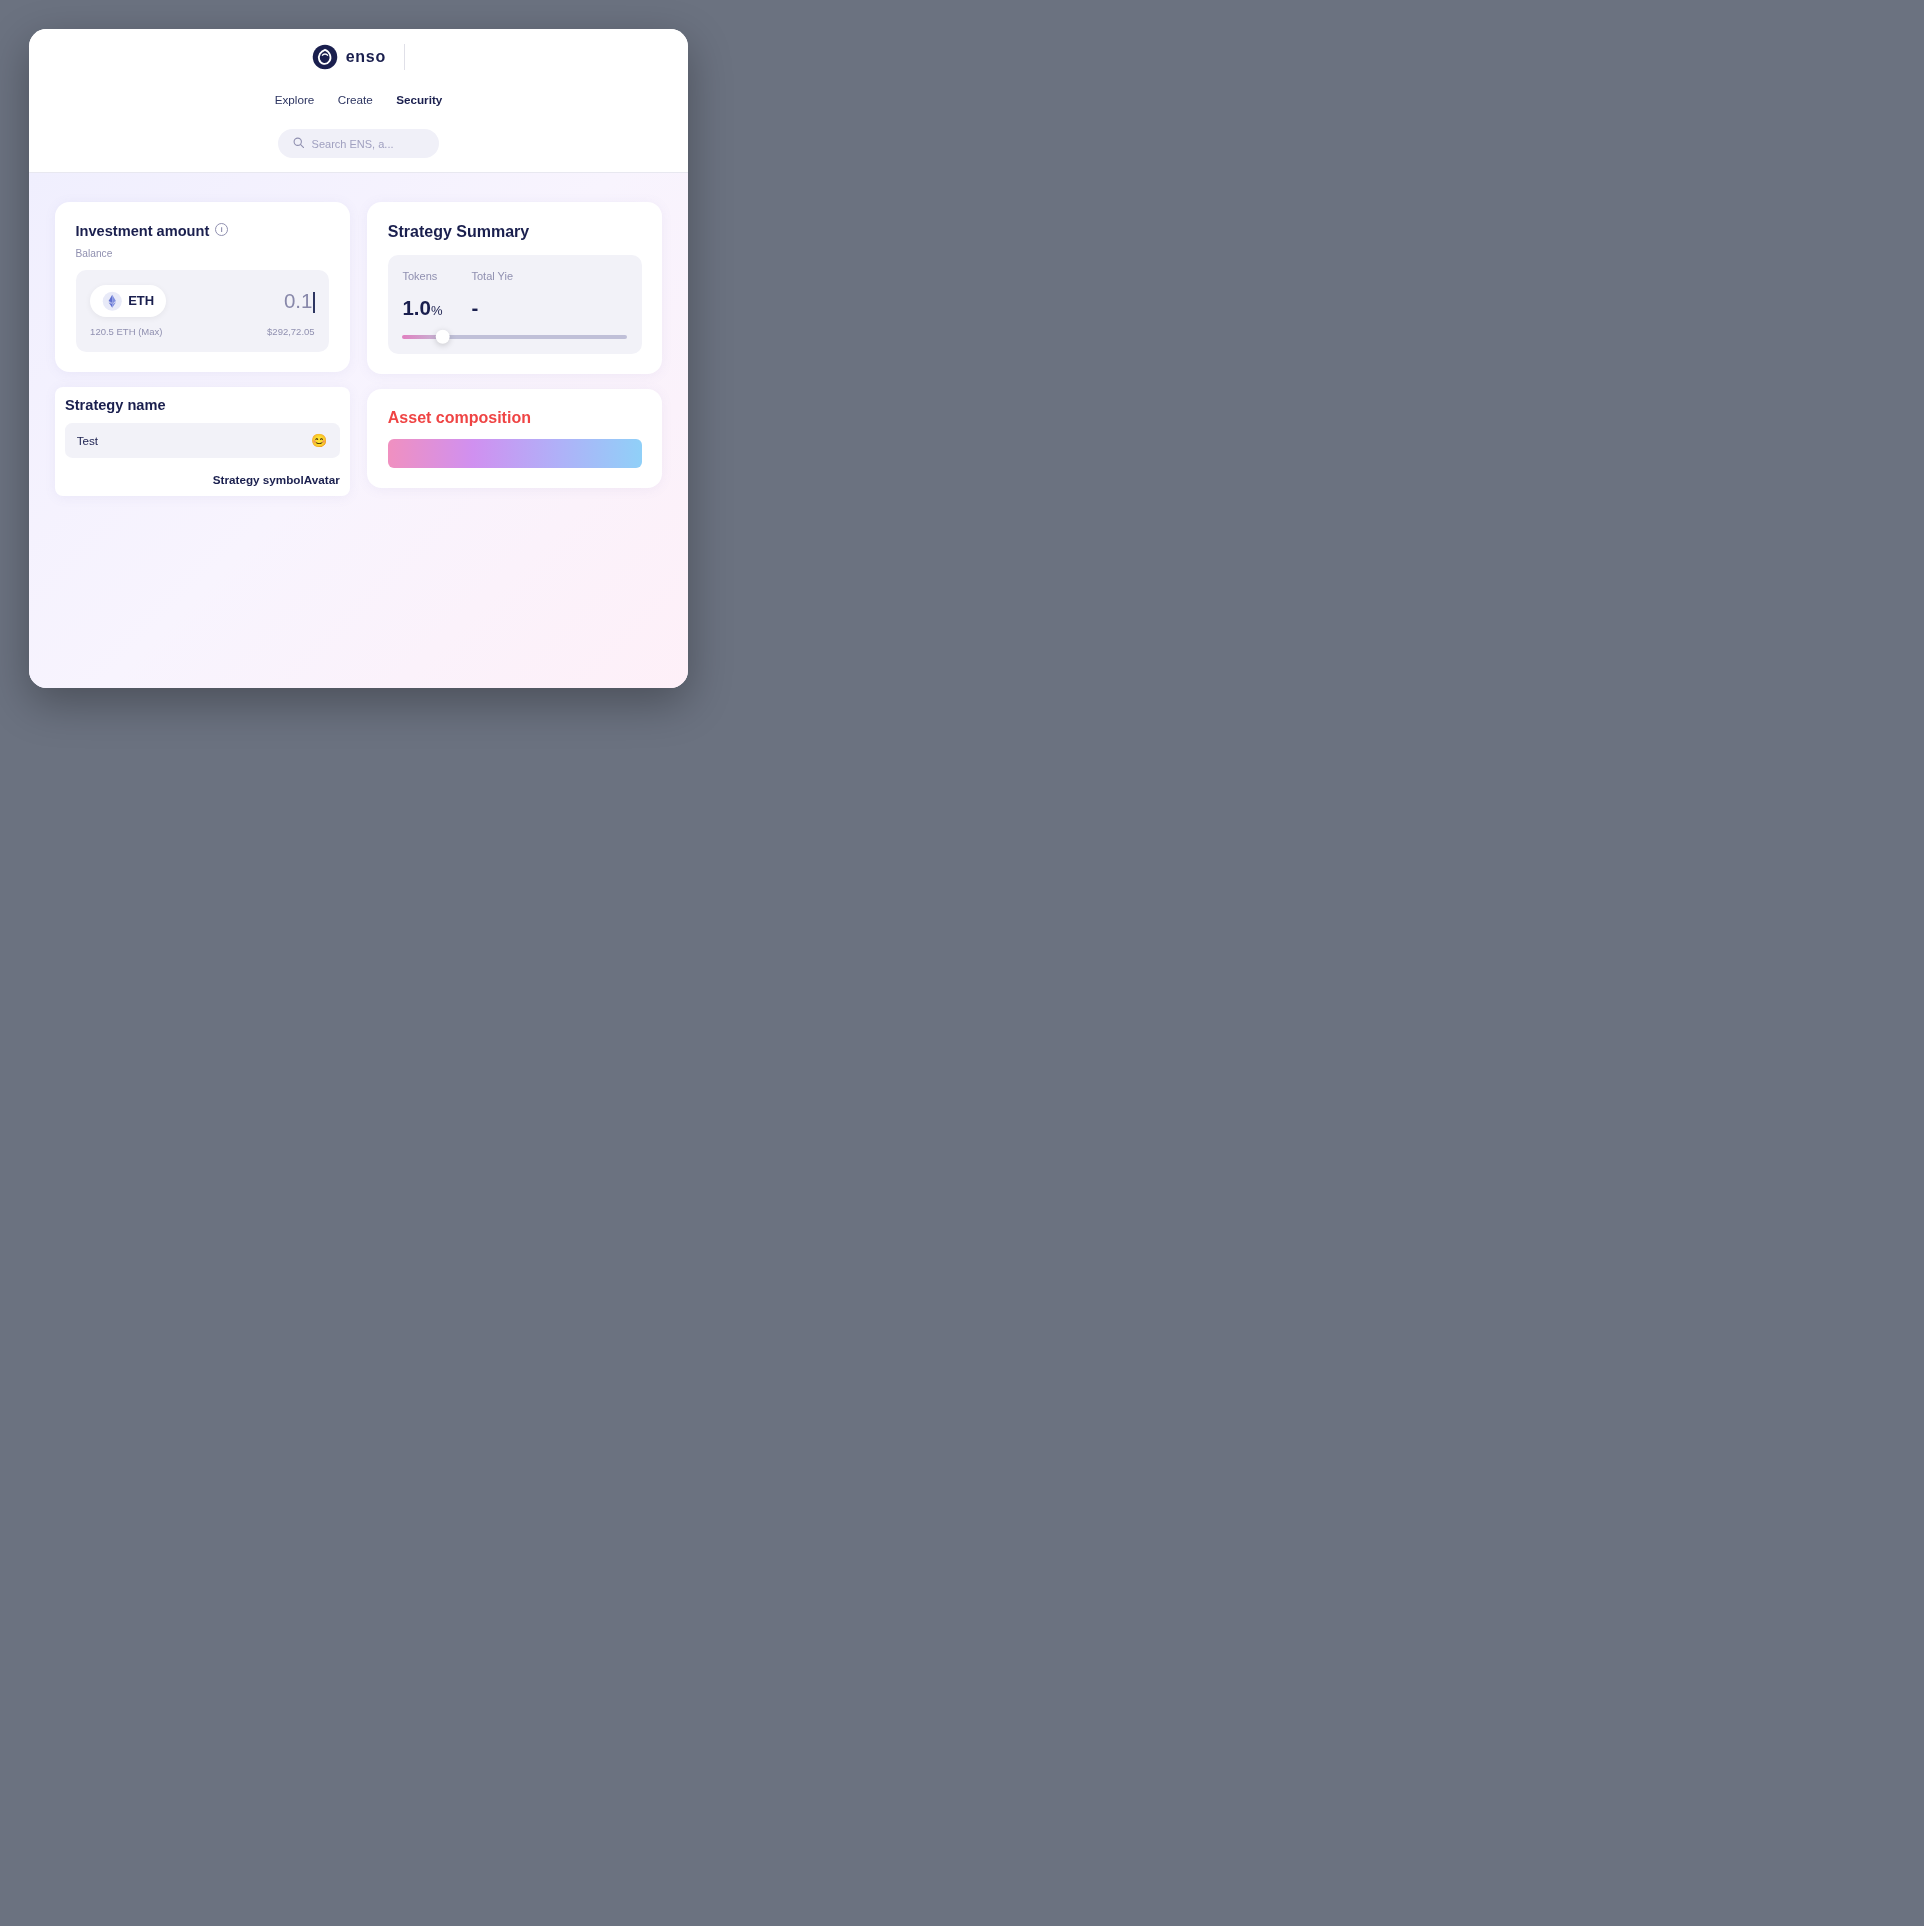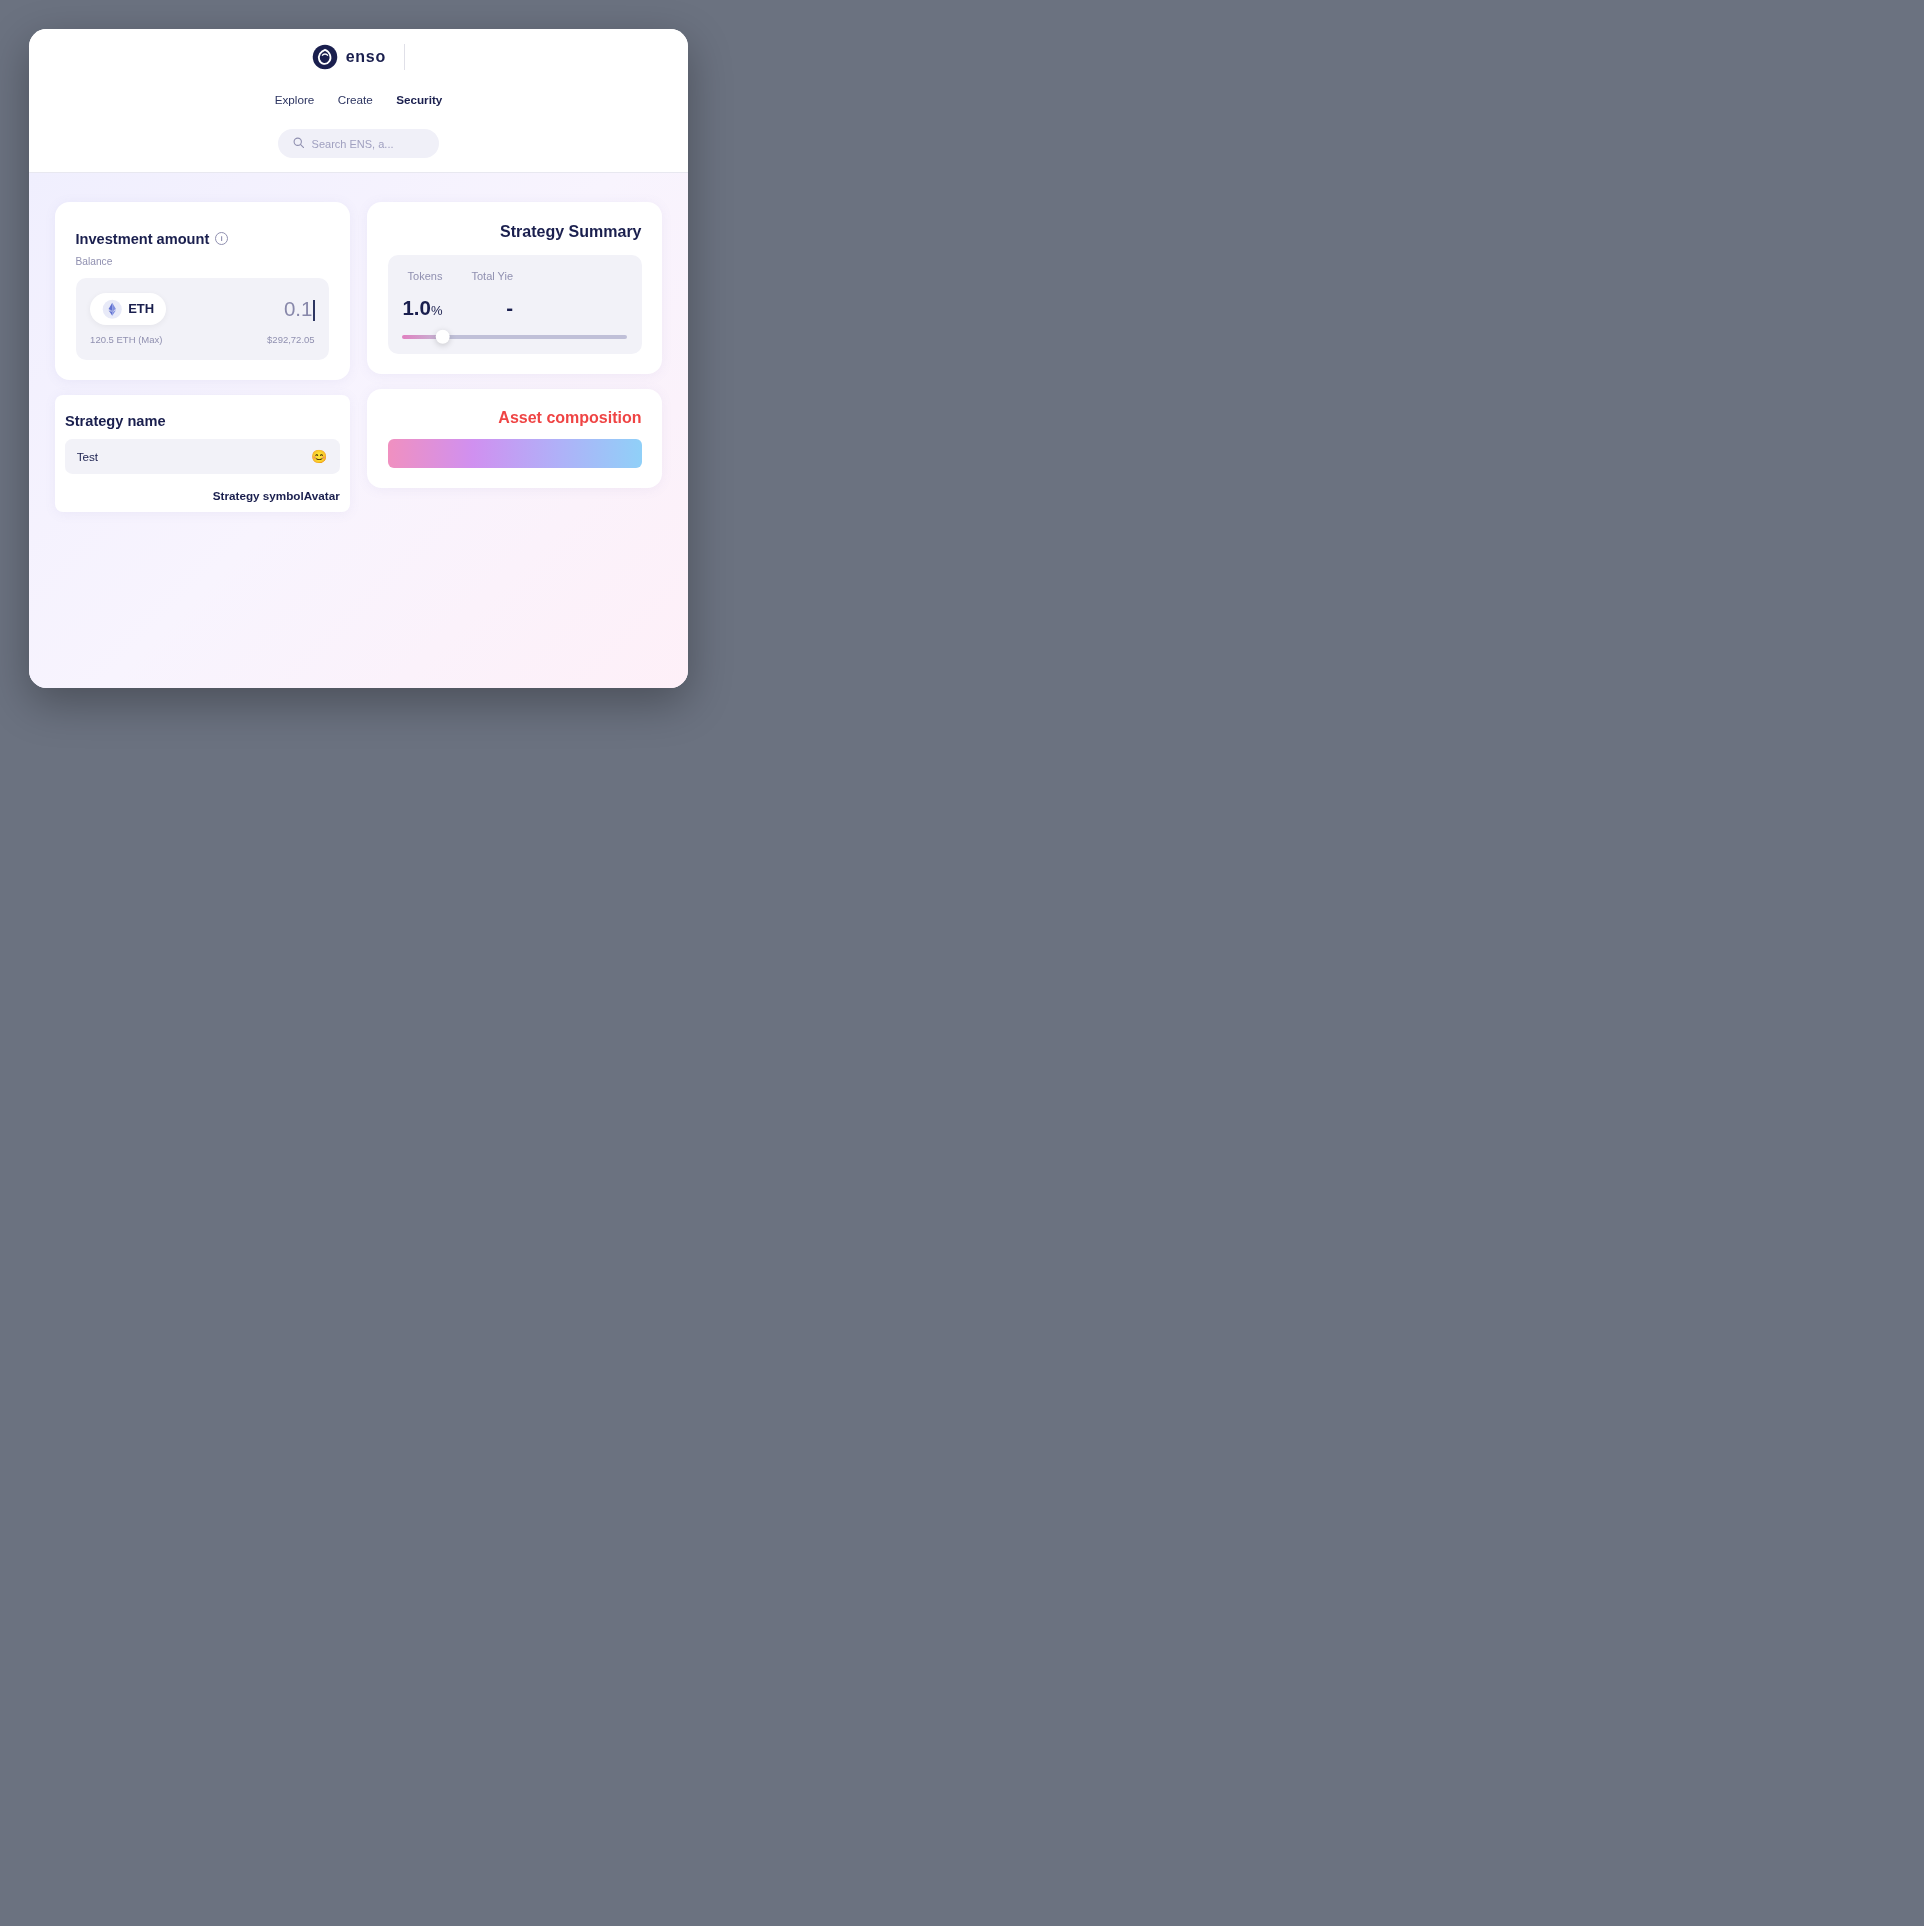--- a/index.html
+++ b/index.html
@@ -120,23 +120,21 @@
       padding: 20.5px;
       box-shadow: 0 1.5px 11.7px rgba(120,120,180,0.08);
     }
 
     .card-title {
       font-size: 14.6px;
       font-weight: 700;
       color: #1a1f4e;
       margin-bottom: 8.8px;
       display: flex;
-      align-items: center;
       gap: 5.9px;
-      margin-top: 8px;
     }
 
     .info-icon {
       width: 13px;
       height: 13px;
       border-radius: 50%;
       border: 1.1px solid #9090b0;
       display: inline-flex;
       align-items: center;
       justify-content: center;
@@ -263,21 +261,20 @@
       font-size: 11.7px;
       font-weight: 700;
       color: #1a1f4e;
     }
 
     
     .right-col {
       display: flex;
       flex-direction: column;
       gap: 14.6px;
-      text-align: right;
     }
 
     .summary-card {
       background: white;
       border-radius: 14.6px;
       padding: 20.5px;
       box-shadow: 0 1.5px 11.7px rgba(120,120,180,0.08);
     }
 
     .summary-title {

